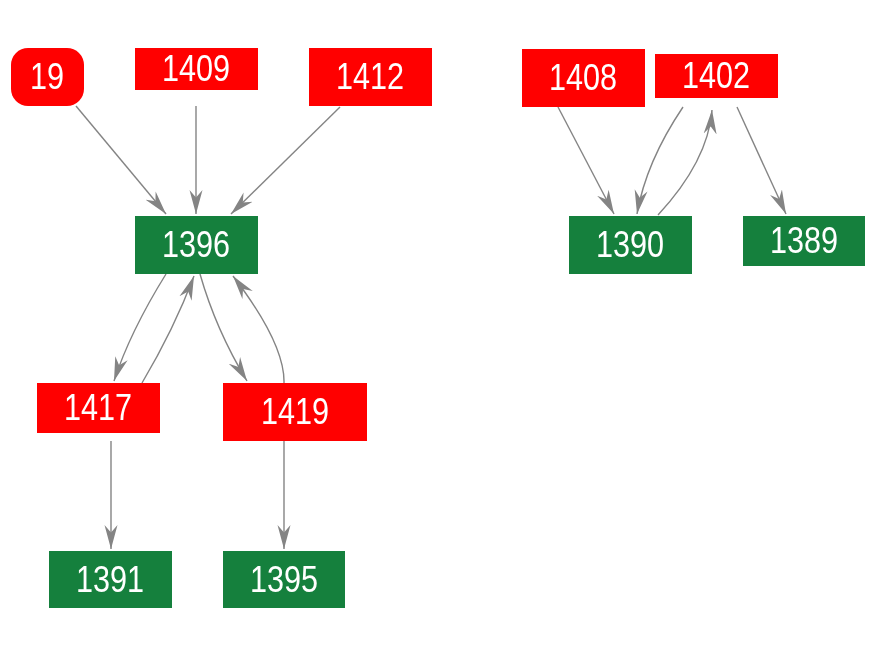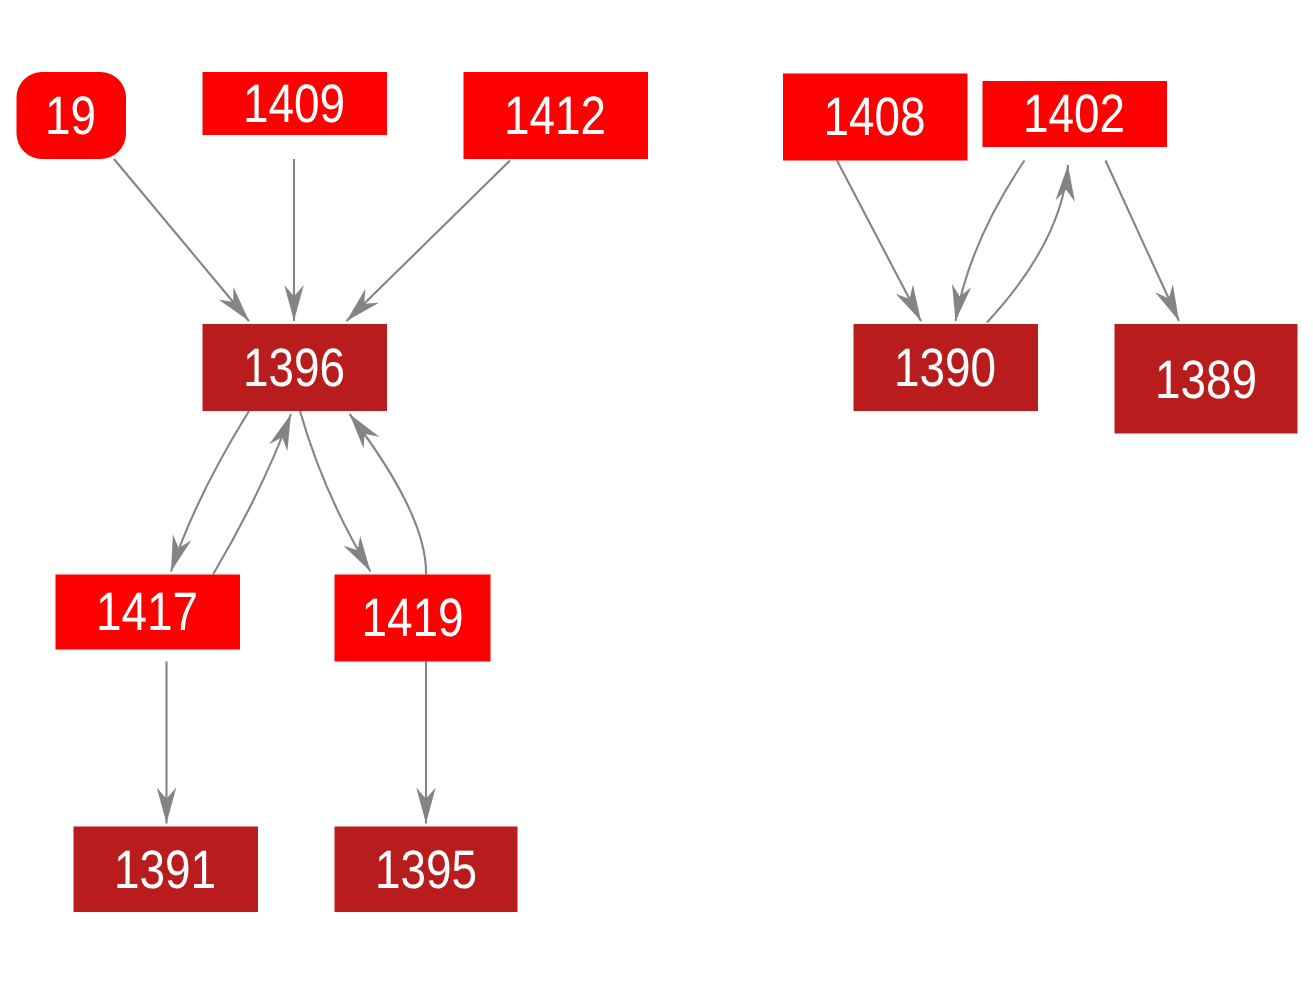--- a/index.html
+++ b/index.html
@@ -29,21 +29,21 @@
   }
   .node {
     position: absolute;
     display: flex;
     align-items: center;
     justify-content: center;
     box-sizing: border-box;
     cursor: default;
   }
   .node.red  { background: #ff0000; }
-  .node.blue { background: #b91c1c; }
+  .node.blue { background: #15803d; }
   .node .label {
     color: #ffffff;
     font-size: 36px;
     line-height: 1;
     display: inline-block;
     transform: scaleX(0.85);
     white-space: nowrap;
   }
 </style>
 </head>
@@ -88,27 +88,27 @@
   </div>
   <div class="node red" style="left:655px; top:54px;  width:123px; height:44px;">
     <span class="label">1402</span>
   </div>
   <div class="node blue" style="left:135px; top:216px; width:123px; height:58px;">
     <span class="label">1396</span>
   </div>
   <div class="node blue" style="left:569px; top:216px; width:123px; height:58px;">
     <span class="label">1390</span>
   </div>
-  <div class="node blue" style="left:743px; top:216px; width:122px; height:73px;">
+  <div class="node blue" style="left:743px; top:216px; width:122px; height:50px;">
     <span class="label">1389</span>
   </div>
   <div class="node red" style="left:37px;  top:383px; width:123px; height:50px;">
     <span class="label">1417</span>
   </div>
-  <div class="node red" style="left:223px; top:383px; width:104px; height:58px;">
+  <div class="node red" style="left:223px; top:383px; width:144px; height:58px;">
     <span class="label">1419</span>
   </div>
   <div class="node blue" style="left:49px;  top:551px; width:123px; height:57px;">
     <span class="label">1391</span>
   </div>
   <div class="node blue" style="left:223px; top:551px; width:122px; height:57px;">
     <span class="label">1395</span>
   </div>
 
 </div>

